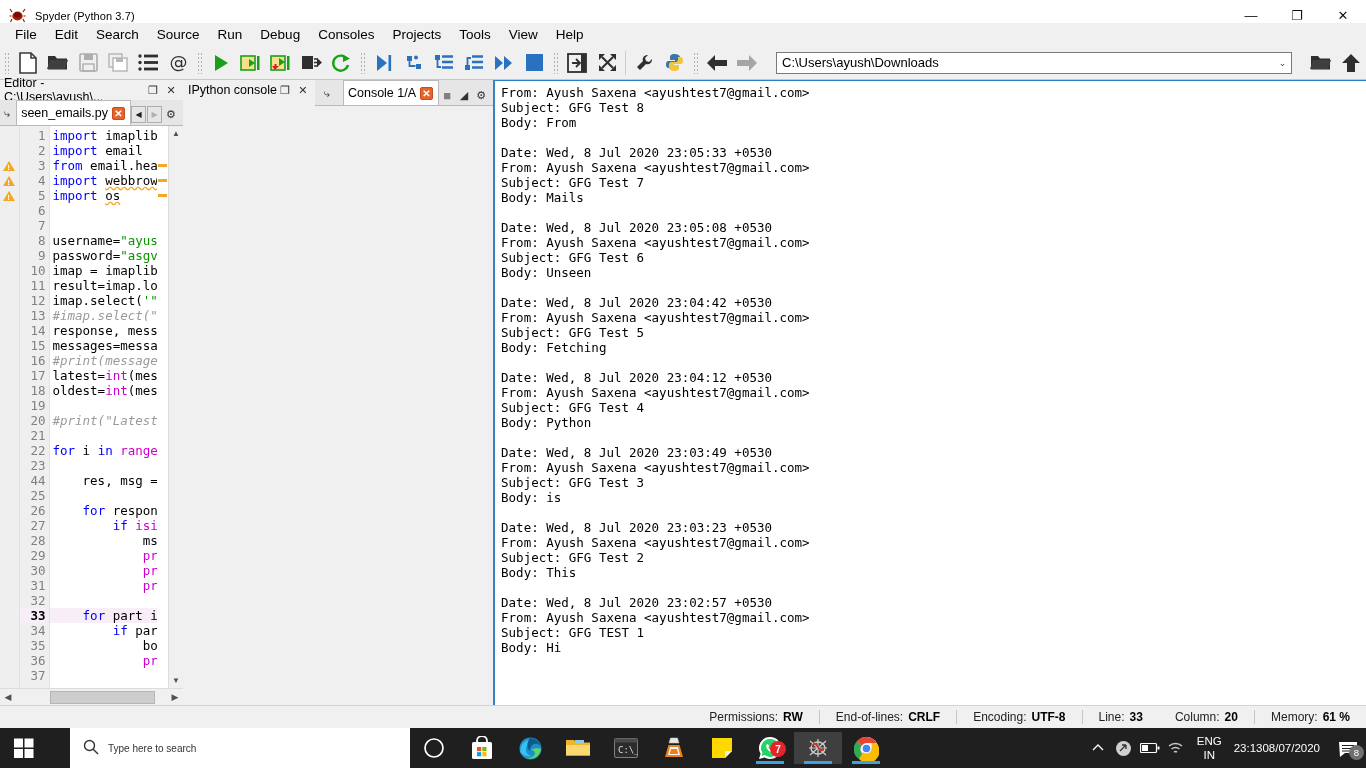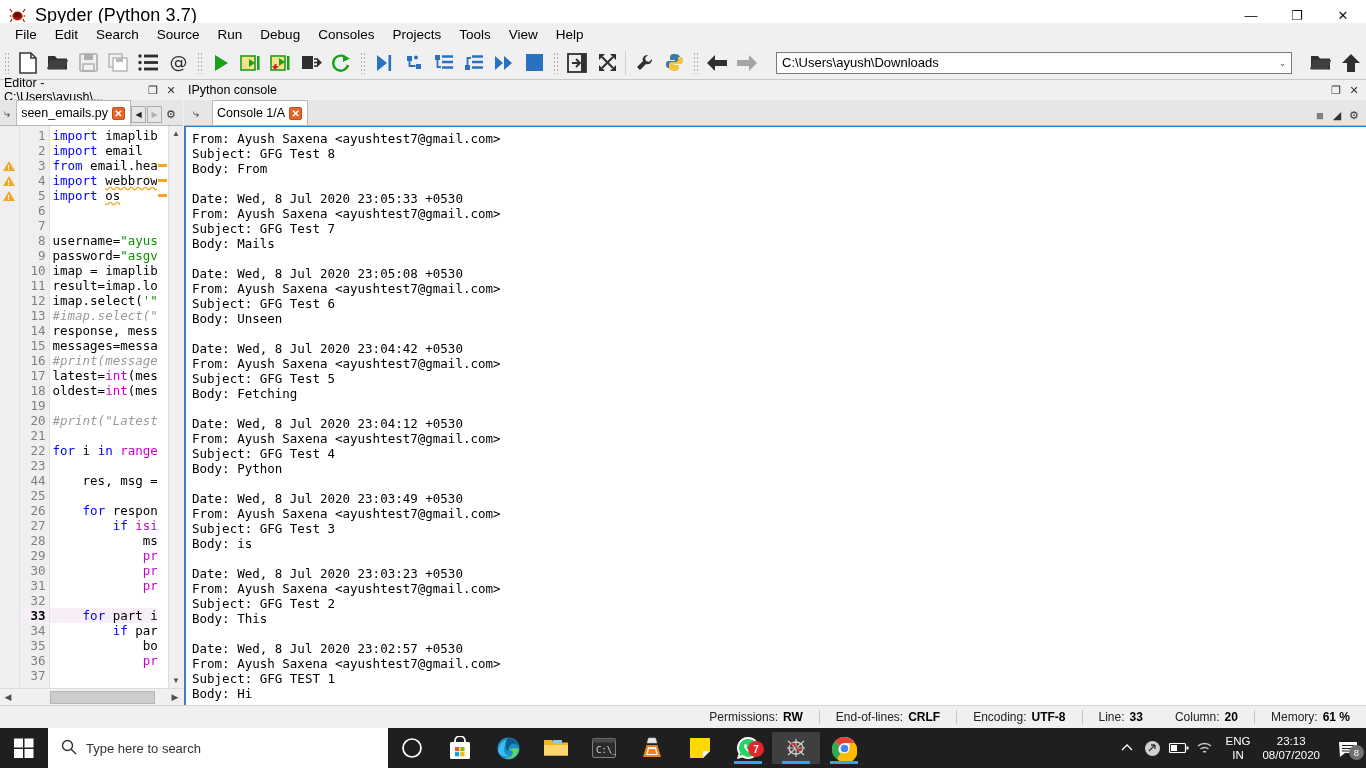--- a/index.html
+++ b/index.html
@@ -10,21 +10,21 @@
     background: #f0f0f0;
   }
   #app { position: relative; width: 1366px; height: 768px; }
 
   
   .titlebar {
     position: absolute; left: 0; top: 0; width: 1366px; height: 31px;
     background: #ffffff; display: flex; align-items: center;
   }
   .title-icon { width: 17px; height: 17px; margin-left: 9px; margin-right: 9px; position: relative; }
-  .title-text { font-size: 18px; color: #000; letter-spacing: .1px; }
+  .title-text { font-size: 11px; color: #000; letter-spacing: .1px; }
   .win-ctrls { margin-left: auto; display: flex; height: 31px; }
   .win-btn {
     width: 46px; height: 31px; display: flex; align-items: center; justify-content: center;
     font-size: 13px; color: #111; background: #fff;
   }
 
   
   .menubar {
     position: absolute; left: 0; top: 23px; width: 1366px; height: 23px;
     background: #f0f0f0; display: flex; align-items: center; padding-left: 6px;
@@ -134,21 +134,21 @@
   .hscroll {
     height: 17px; background: #f0f0f0; display: flex; align-items: center;
     border-top: 1px solid #dcdcdc;
   }
   .hs-arrow { width: 16px; height: 16px; display: flex; align-items: center; justify-content: center; font-size: 9px; color: #505050; }
   .hs-thumb { height: 13px; background: #cdcdcd; border: 1px solid #b5b5b5; }
 
   
   .console-panel {
     position: absolute; left: 184px; top: 80px; width: 1182px; height: 625px;
-    background: #f0f0f0; display: flex; flex-direction: column;
+    background: #f0f0f0; display: flex; 
   }
   .console-body {
     flex: 1 1 auto; background: #ffffff; border-top: 1px solid #2a7fc9;
     display: flex; overflow: hidden; position: relative;
   }
   .console-text {
     flex: 1 1 auto; font-family: "DejaVu Sans Mono", monospace; font-size: 12.5px;
     line-height: 15px; color: #000; padding: 4px 0 0 6px; white-space: pre;
     border-left: 2px solid #3b7fc4; overflow: hidden;
   }
@@ -165,41 +165,41 @@
   .status-sep { width: 1px; height: 14px; background: #c6c6c6; }
 
   
   .taskbar {
     position: absolute; left: 0; top: 728px; width: 1366px; height: 40px;
     background: #1f1f1f; display: flex; align-items: center;
   }
   .startbtn { width: 48px; height: 40px; display: flex; align-items: center; justify-content: center; }
   .searchbox {
     width: 340px; height: 40px; background: #ffffff; display: flex; align-items: center;
-    gap: 9px; padding-left: 13px; color: #333; font-size: 13px;
+    gap: 9px; padding-left: 13px; color: #333; font-size: 10px; margin-left: 22px;
   }
   .tb-icons { display: flex; align-items: center; height: 40px; }
   .tbi {
     width: 48px; height: 32px; display: flex; align-items: center; justify-content: center; position: relative;
   }
   .tbi.active { background: #3f3f3f; }
   .tbi .underline { position: absolute; bottom: 0; left: 10px; width: 28px; height: 3px; background: #3ea0dd; }
   .badge {
     position: absolute; right: 8px; bottom: 7px; min-width: 16px; height: 16px; border-radius: 8px;
     background: #e1252b; color: #fff; font-size: 10px; font-weight: bold;
     display: flex; align-items: center; justify-content: center; padding: 0 3px;
   }
   .tray { margin-left: auto; display: flex; align-items: center; height: 40px; color: #fff; }
   .tray-ico { width: 26px; height: 40px; display: flex; align-items: center; justify-content: center; }
   .tray-lang {
     display: flex; flex-direction: column; align-items: center; justify-content: center;
     font-size: 11.5px; color: #fff; line-height: 14px; padding: 0 8px;
   }
   .tray-clock {
-    display: flex; flex-direction: column; align-items: center; justify-content: center;
+    display: flex; flex-direction: row; align-items: center; justify-content: center;
     font-size: 11.5px; color: #fff; line-height: 14px; padding: 0 10px 0 4px;
   }
   .tray-notif { width: 36px; height: 40px; display: flex; align-items: center; justify-content: center; position: relative; }
   .notif-badge {
     position: absolute; right: 2px; bottom: 8px; width: 15px; height: 15px; border-radius: 8px;
     background: #707070; color: #fff; font-size: 9.5px; display: flex; align-items: center; justify-content: center;
   }
 </style>
 </head>
 <body>

